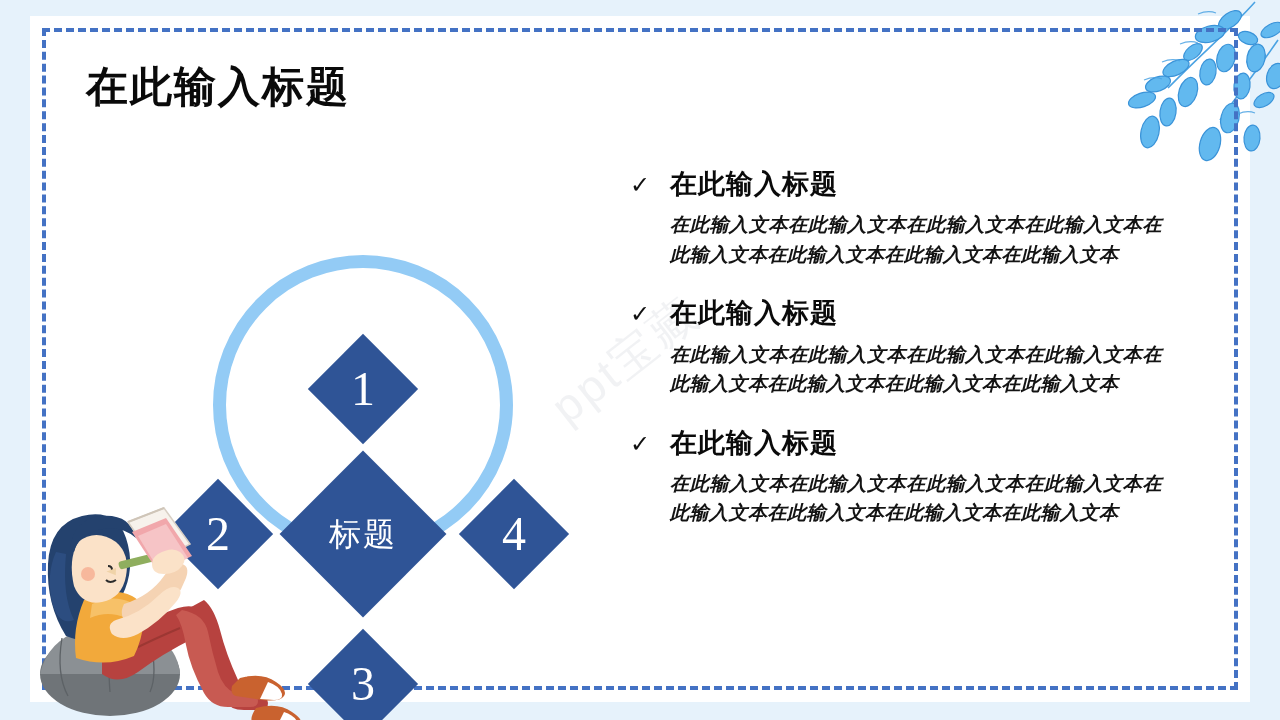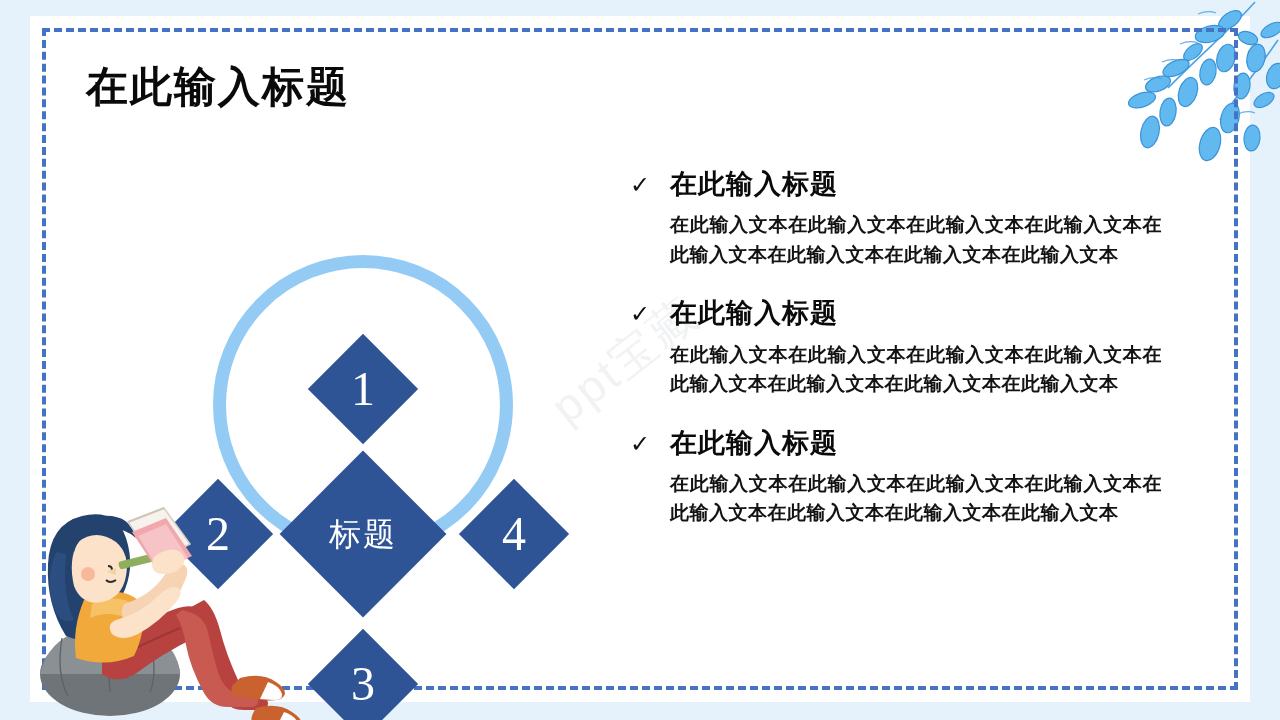--- a/index.html
+++ b/index.html
@@ -165,20 +165,21 @@
   .bullet-body {
     margin-left: 40px;
     margin-top: 10px;
     font-size: 19px;
     font-weight: bold;
     color: #131313;
     line-height: 1.55;
     letter-spacing: 0.5px;
     width: 492px;
     text-align: justify;
+    font-style: italic;
   }
 
   
   .watermark {
     position: absolute;
     left: 540px;
     top: 330px;
     font-size: 46px;
     color: rgba(120,130,145,0.10);
     transform: rotate(-38deg);

